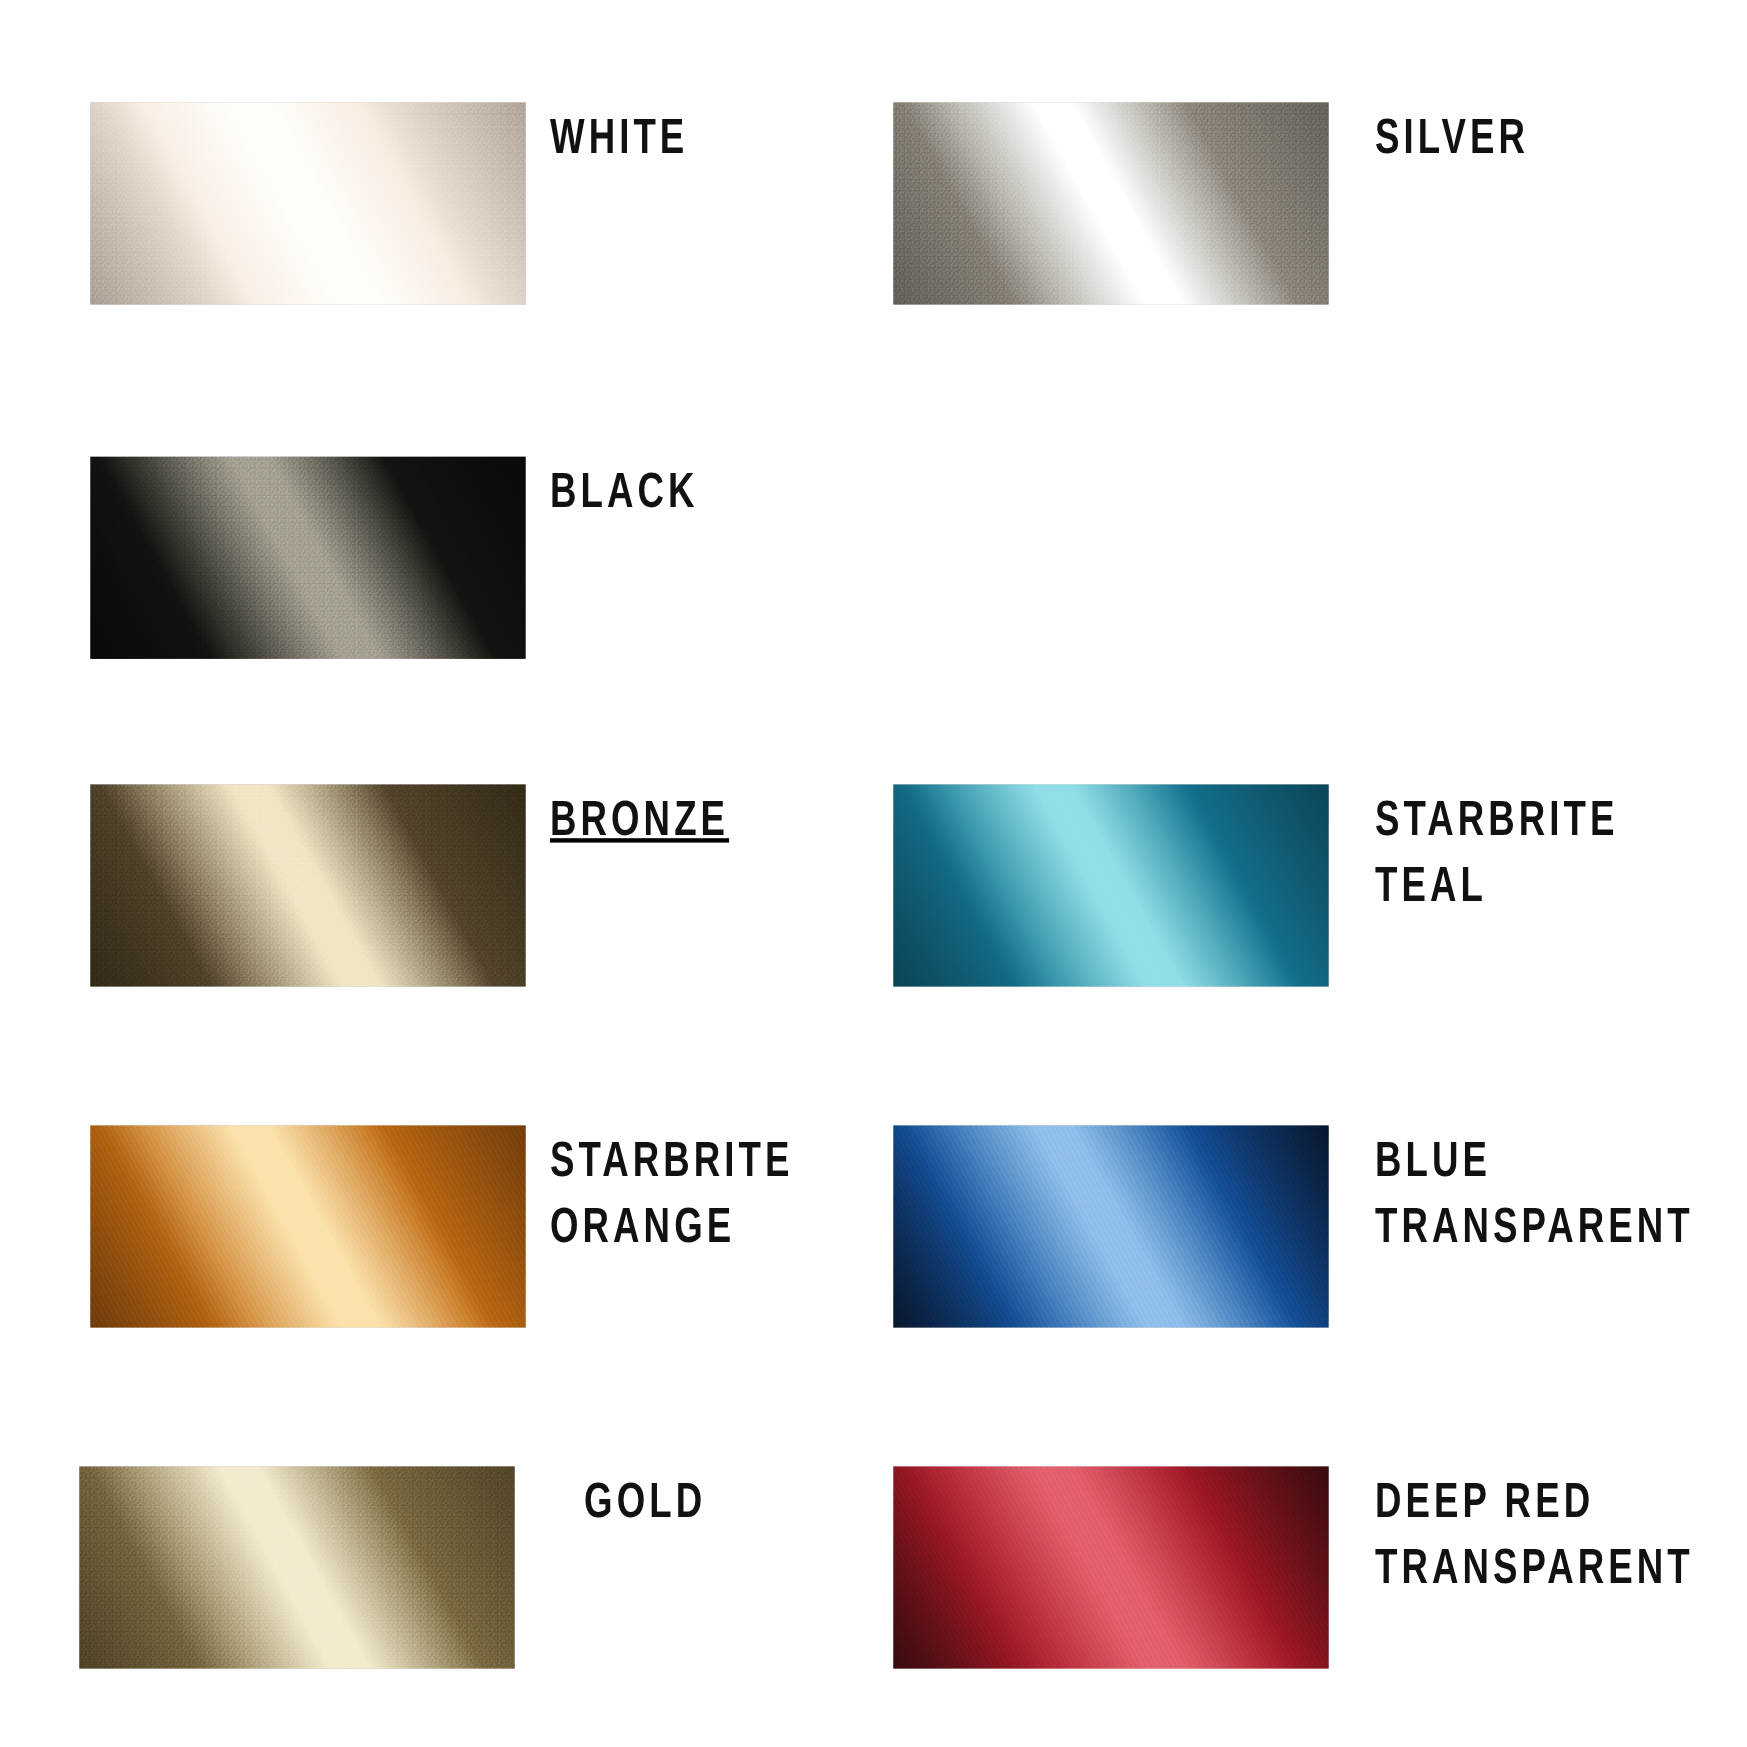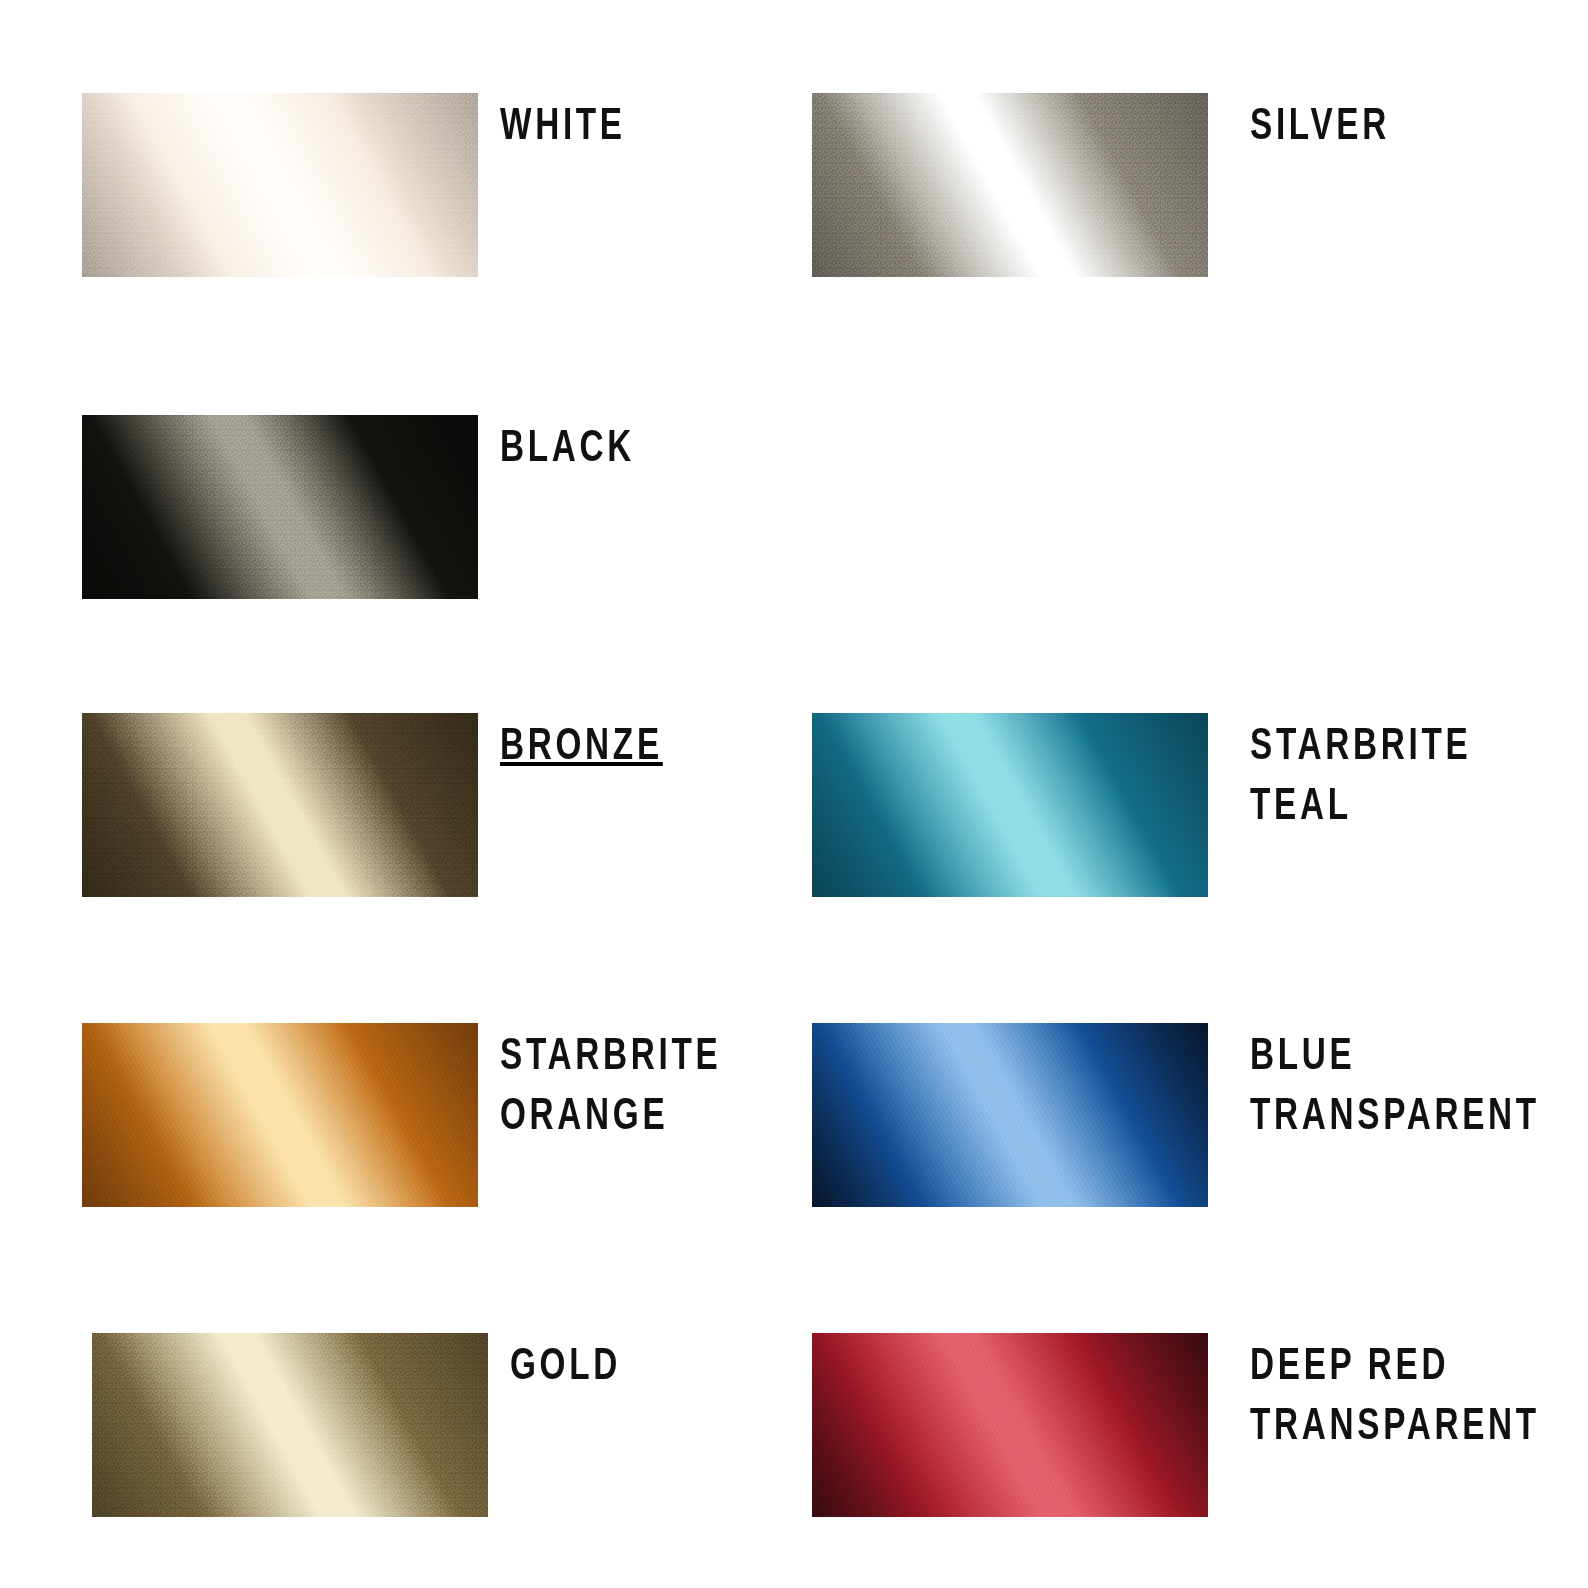--- a/index.html
+++ b/index.html
@@ -151,21 +151,21 @@
     </div>
     <div class="swatch-row" style="left: 812px; top: 1023px;">
       <div class="swatch-chip">
         <div class="chip-base" style="background: linear-gradient(61deg, rgb(10, 31, 62) 0%, rgb(20, 81, 156) 22%, rgb(132, 184, 232) 46%, rgb(132, 184, 232) 53%, rgb(20, 81, 156) 74%, rgb(10, 31, 62) 100%);"></div>
         <div class="chip-sheen" style="background: linear-gradient(61deg, rgba(0, 0, 0, 0.3) 0%, rgba(0, 0, 0, 0) 30%, rgba(255, 255, 255, 0.1) 49%, rgba(0, 0, 0, 0) 70%, rgba(0, 0, 0, 0.28) 100%);"></div>
         <div class="chip-brush"></div>
       </div>
       <div class="swatch-label" style="margin-left: 42px;">BLUE
 TRANSPARENT</div>
     </div>
-    <div class="swatch-row" style="left: 92px; top: 1333px;">
+    <div class="swatch-row" style="left: 72px; top: 1333px; gap: 41px;">
       <div class="swatch-chip">
         <div class="chip-base" style="background: linear-gradient(61deg, rgb(109, 92, 54) 0%, rgb(124, 106, 65) 22%, rgb(242, 233, 200) 46%, rgb(242, 233, 200) 53%, rgb(124, 106, 65) 74%, rgb(109, 92, 54) 100%);"></div>
         <div class="chip-sheen" style="background: linear-gradient(61deg, rgba(0, 0, 0, 0.3) 0%, rgba(0, 0, 0, 0) 30%, rgba(255, 255, 255, 0.1) 49%, rgba(0, 0, 0, 0) 70%, rgba(0, 0, 0, 0.28) 100%);"></div>
         <div class="chip-grain"></div>
       </div>
       <div class="swatch-label" style="margin-left: 22px;">GOLD</div>
     </div>
     <div class="swatch-row" style="left: 812px; top: 1333px;">
       <div class="swatch-chip">
         <div class="chip-base" style="background: linear-gradient(61deg, rgb(78, 15, 20) 0%, rgb(162, 24, 38) 22%, rgb(224, 80, 94) 46%, rgb(224, 80, 94) 53%, rgb(162, 24, 38) 74%, rgb(78, 15, 20) 100%);"></div>

